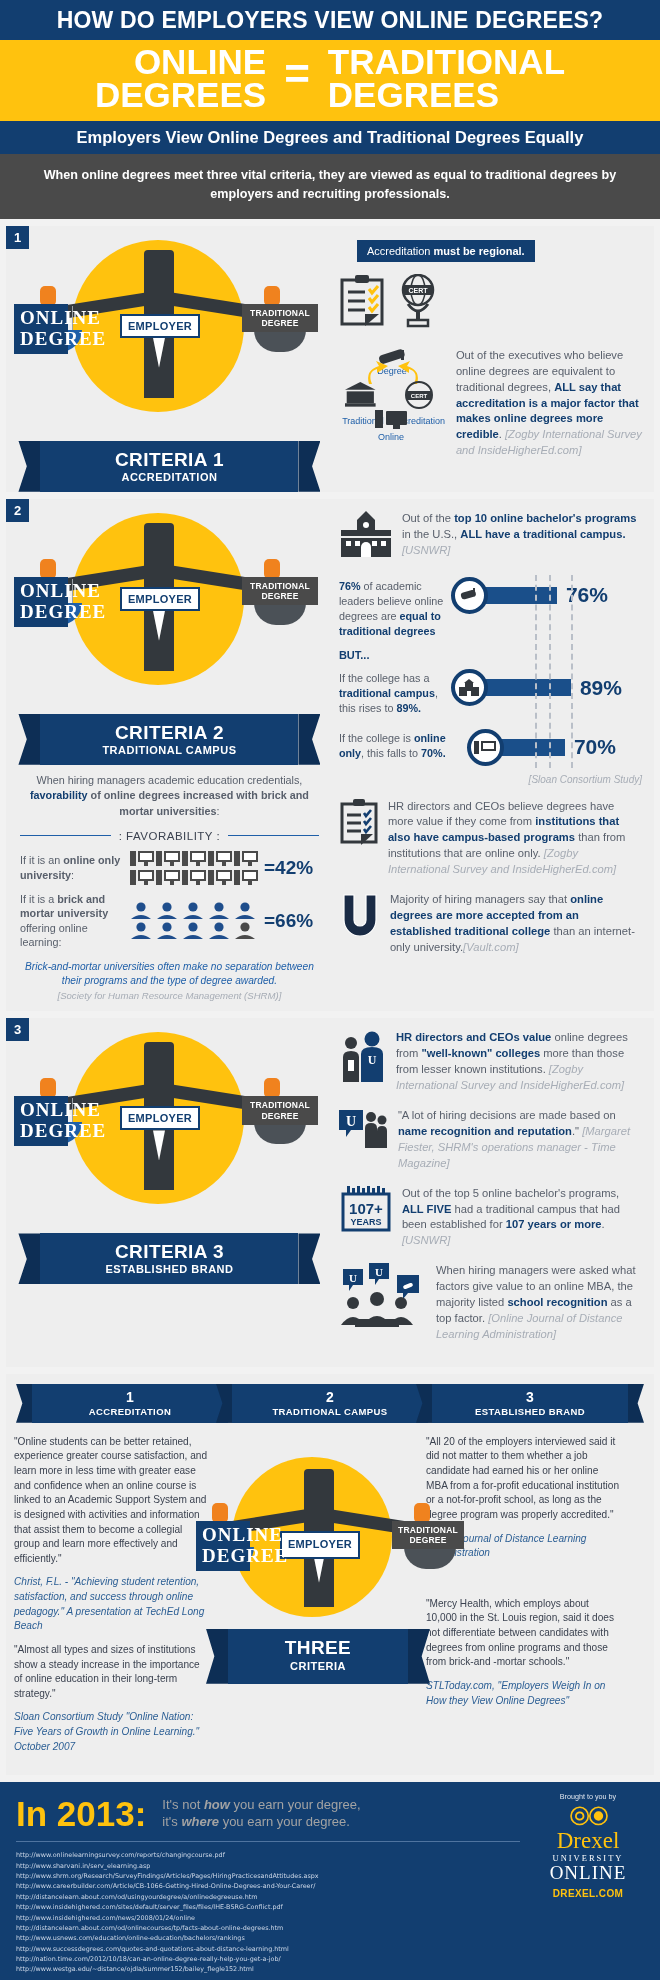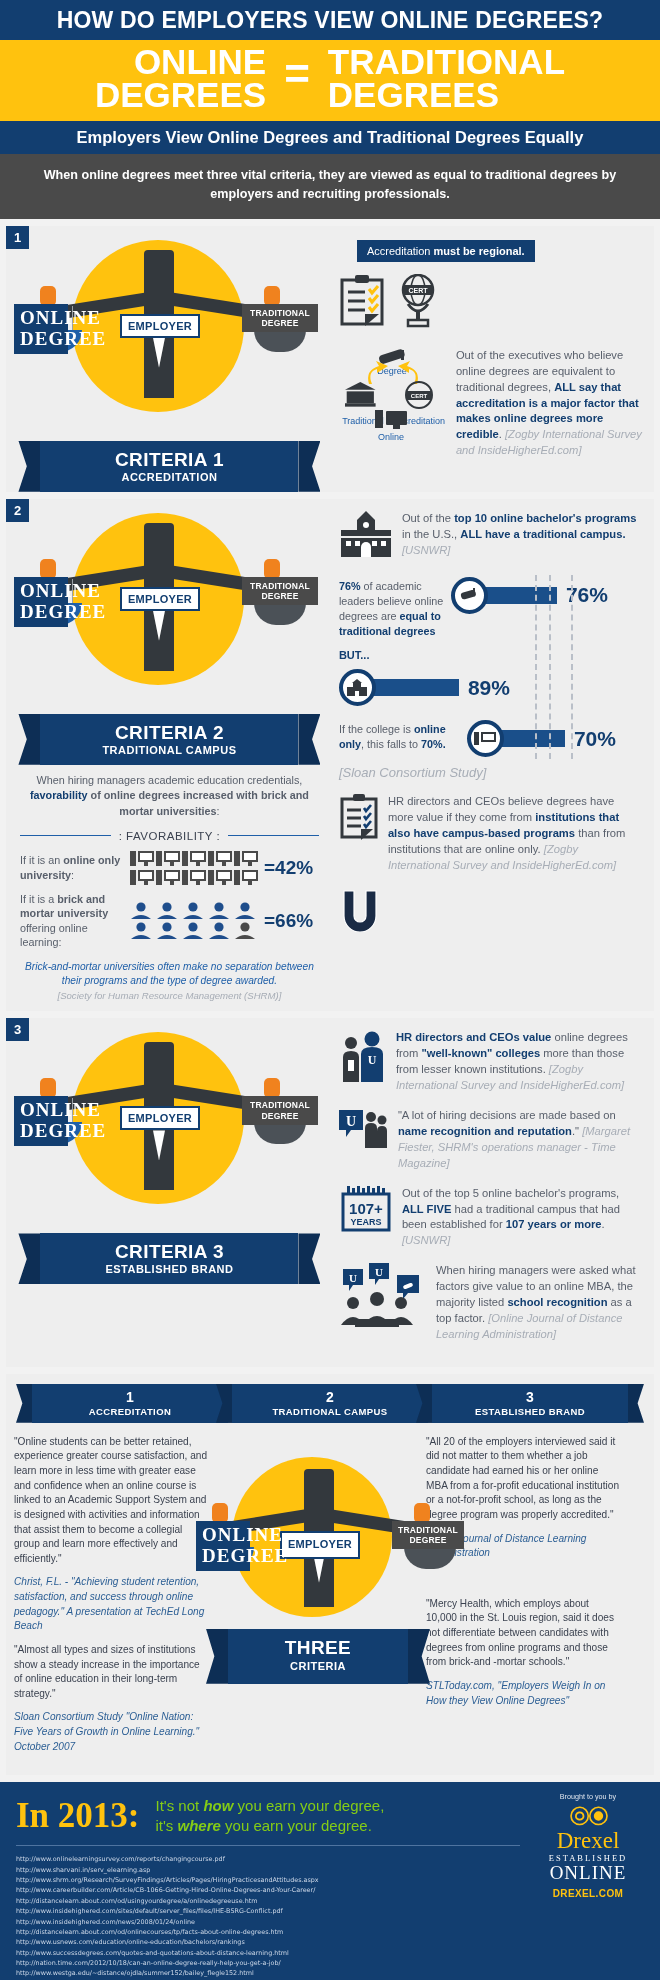--- a/index.html
+++ b/index.html
@@ -89,21 +89,21 @@
   
   .pill{
     background:#123e70; color:#fff; font-size:11px; text-align:center;
     padding:5px 10px; margin:2px 0 12px 18px; display:inline-block;
   }
   .fact{ display:flex; gap:9px; margin-bottom:14px; }
   .fact .ico{ flex:0 0 auto; }
   .fact p{ font-size:11.2px; line-height:1.42; color:#585f6b; }
   b.n{ color:#123e70; }
   .src{ color:#a7adb6; font-style:italic; }
-  .sm{ font-size:13px; }
+  .sm{ font-size:10px;text-align:right; }
 
   
   .barrow{ display:flex; align-items:center; gap:0; margin:2px 0; }
   .bar-ico{
     width:37px;height:37px;border-radius:50%;border:4px solid #123e70;background:#fff;
     display:flex;align-items:center;justify-content:center; z-index:3; flex:0 0 auto;
   }
   .bar{ height:17px; background:#1a4f8a; margin-left:-3px; }
   .barpct{ font-size:21px; font-weight:bold; color:#123e70; margin-left:9px; }
   .chartwrap{ position:relative; }
@@ -131,22 +131,22 @@
   .stab .l{ font-size:9.5px; font-weight:bold; letter-spacing:.4px; margin-top:2px;}
   .quotes{ display:flex; gap:10px; margin-top:12px; position:relative; }
   .qcol{ width:196px; font-size:10.1px; line-height:1.45; color:#3b4250; }
   .qcol p{ margin-bottom:9px; }
   .qcol .cite{ font-style:italic; color:#2b5e94; }
   .qmid{ position:relative; }
 
   
   .footer{ background:#123e70; margin-top:7px; position:relative; height:215px; }
   .f2013{ display:flex; align-items:center; padding:14px 0 0 16px; gap:16px;}
-  .f2013 .big{ color:#ffc20e; font-size:35px; font-weight:bold; font-family:Liberation Serif, serif; line-height:1;}
-  .f2013 .tx{ color:#84cc16; font-size:15px; line-height:1.3; }
+  .f2013 .big{ color:#ffc20e; font-size:35px; font-weight:bold; font-family:Liberation Sans, sans-serif; line-height:1;}
+  .f2013 .tx{ color:#a3a3a3; font-size:13px; line-height:1.3; }
   .f2013 .tx i{ font-style:italic; font-weight:bold; }
   .brandbox{ position:absolute; right:10px; top:10px; width:124px; text-align:center; color:#fff;}
   .brandbox .byline{ font-size:7.2px; color:#dfe5ee; margin-bottom:2px;}
   .dragon{ color:#ffc20e; font-size:26px; line-height:1; letter-spacing:-2px;}
   .drexel{ font-family:"Liberation Serif", serif; color:#ffc20e; font-size:23px; line-height:1.05;}
   .univ{ font-family:"Liberation Serif", serif; color:#fff; font-size:8.5px; letter-spacing:2px;}
   .online{ font-family:"Liberation Serif", serif; color:#fff; font-size:19px; letter-spacing:1px; line-height:1.1;}
   .dcom{ color:#ffc20e; font-size:10px; font-weight:bold; margin-top:4px; letter-spacing:.4px;}
   .frule{ height:1px; background:#4f74a0; margin:10px 140px 8px 16px; }
   .srcs{ padding:0 0 0 16px; }
@@ -495,20 +495,23 @@
                   </svg>
               </div>
               <div class="bar" style="width:72px;"></div>
               <div class="barpct">76%</div>
             </div>
           </div>
 
           <p style="font-size:11px;color:#123e70;font-weight:bold;margin:10px 0 6px 0;">BUT...</p>
 
           <div style="display:flex;align-items:flex-start;gap:4px;">
+            <p style="width:108px;font-size:10.8px;line-height:1.4;color:#585f6b;padding-top:4px;">
+              <span>If the college has a </span><b class="n">traditional campus</b><span>, this rises to </span><b class="n">89%.</b>
+            </p>
             <div class="barrow">
               <div class="bar-ico">
                 <svg width="22" height="17" viewBox="0 0 22 17">
                     <polygon points="11,0 6,4 16,4" fill="#33383d"></polygon>
                     <rect x="7" y="4" width="8" height="4" fill="#33383d"></rect>
                     <rect x="1" y="8" width="20" height="9" fill="#33383d"></rect>
                     <rect x="9" y="12" width="4" height="5" fill="#fff"></rect>
                   </svg>
               </div>
               <div class="bar" style="width:86px;"></div>
@@ -558,20 +561,23 @@
             <span>HR directors and CEOs believe degrees have more  value if they come from </span><b class="n">institutions that also have campus-based programs</b><span> than from institutions that are online only. </span><i class="src">[Zogby International Survey and InsideHigherEd.com]</i>
           </p>
         </div>
 
         <div class="fact">
           <span class="ico">
             <svg width="42" height="44" viewBox="0 0 42 44">
               <path d="M5 3 h10 v25 a6 6 0 0 0 12 0 V3 h10 v25 a16 16 0 0 1 -32 0z" fill="#1a2b45" stroke="#fff" stroke-width="1.2"></path>
             </svg>
           </span>
+          <p>
+            <span>Majority of hiring managers say that </span><b class="n">online degrees are more accepted from an established traditional college</b><span> than an internet-only university.</span><i class="src">[Vault.com]</i>
+          </p>
         </div>
       </div>
     </div>
   </div>
 
   <div class="section">
     <div class="sec-num">3</div>
     <div class="sec-inner">
 
       <div class="col-left">
@@ -765,21 +771,21 @@
         <div>
           <span>it's </span><i>where</i><span> you earn your degree.</span>
         </div>
       </div>
     </div>
 
     <div class="brandbox">
       <div class="byline">Brought to you by</div>
       <div class="dragon">⦾⦿</div>
       <div class="drexel">Drexel</div>
-      <div class="univ">ESTABLISHED</div>
+      <div class="univ">UNIVERSITY</div>
       <div class="online">ONLINE</div>
       <div class="dcom">DREXEL.COM</div>
     </div>
 
     <div class="frule"></div>
 
     <div class="srcs">
       <div>http://www.onlinelearningsurvey.com/reports/changingcourse.pdf</div>
       <div>http://www.sharvani.in/serv_elearning.asp</div>
       <div>http://www.shrm.org/Research/SurveyFindings/Articles/Pages/HiringPracticesandAttitudes.aspx</div>

